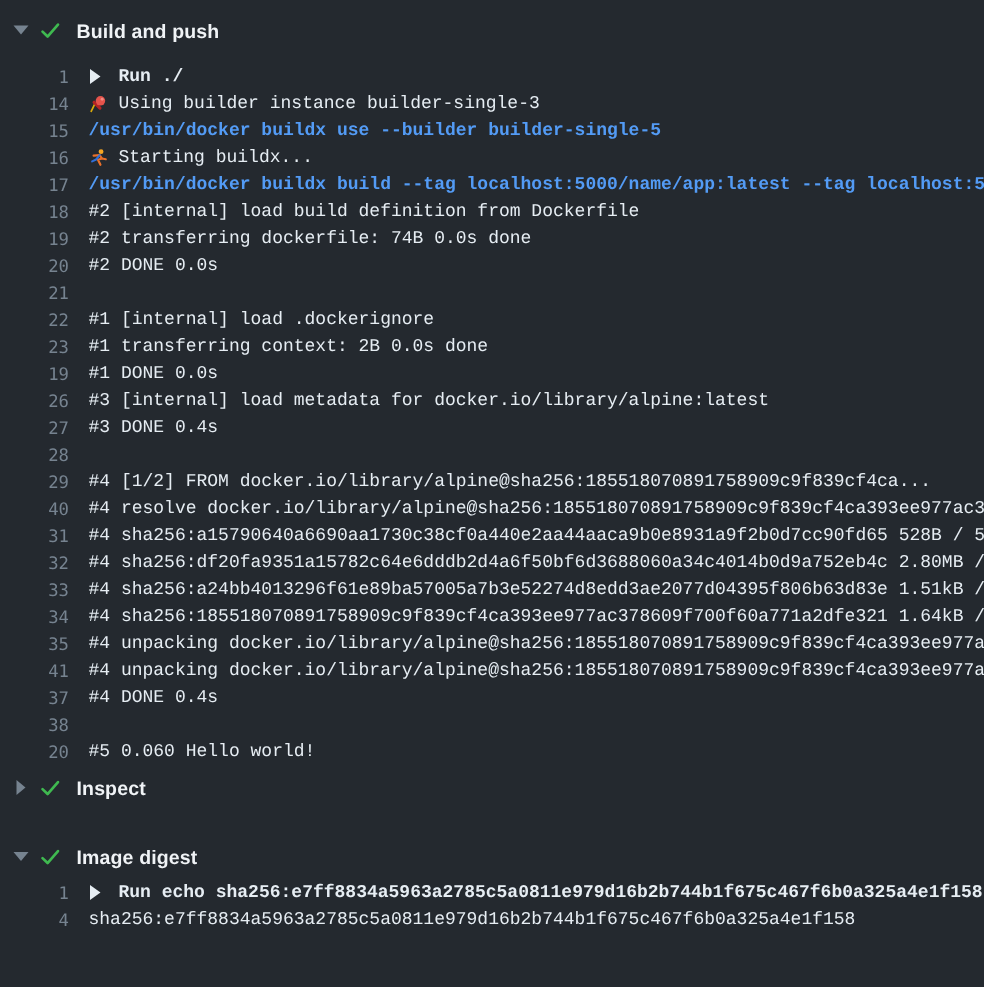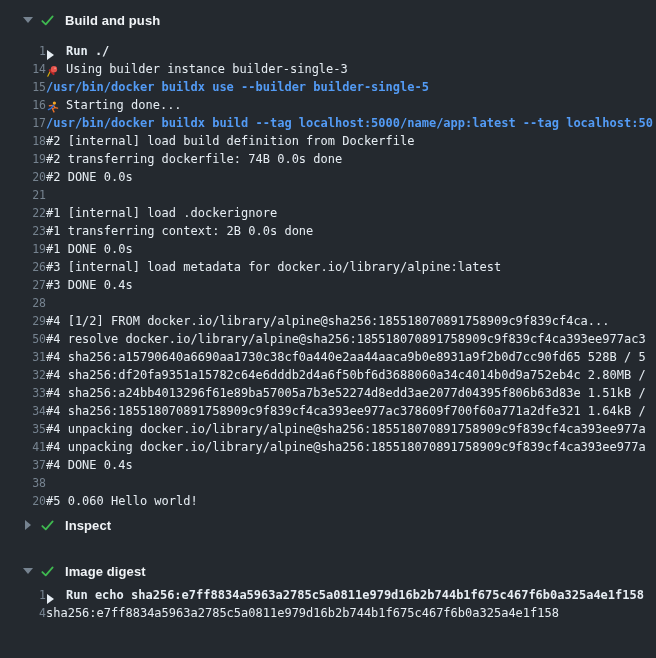--- a/index.html
+++ b/index.html
@@ -4,43 +4,43 @@
 <style>
   html,body{margin:0;padding:0;}
   body{
     width:656px;height:658px;overflow:hidden;
     background:#24292f;
     font-family:"Liberation Sans",sans-serif;
   }
   .viewer{padding-top:10px;}
   .step{}
   .step-header{
-    display:flex;align-items:center;height:20px;padding-left:23px;cursor:pointer;
+    display:flex;align-items:center;height:20px;padding-left:9px;cursor:pointer;
   }
   .chev{width:10px;display:flex;justify-content:center;align-items:center;flex:none;}
   .tri-down{width:0;height:0;border-left:5px solid transparent;border-right:5px solid transparent;border-top:6px solid #768390;}
   .tri-right{width:0;height:0;border-top:5px solid transparent;border-bottom:5px solid transparent;border-left:6px solid #768390;}
   .check{margin-left:7px;display:flex;align-items:center;flex:none;}
   .step-title{margin-left:10px;color:#f0f3f6;font-size:13px;font-weight:700;letter-spacing:.1px;}
   .log-block{padding:12px 0 5px 0;}
   .step-inspect{margin-top:0;}
   .step-image-digest{margin-top:26px;}
   .step-image-digest .log-block{padding:5px 0 0 0;}
   .log-line{
     display:flex;align-items:center;height:18px;
     font-family:"DejaVu Sans Mono","Liberation Mono",monospace;
     font-size:12px;line-height:18px;white-space:pre;
   }
   .gutter{
     width:46px;flex:none;text-align:right;color:#768390;font-size:11.5px;
     cursor:pointer;
   }
   .content{
-    flex:1;display:flex;align-items:flex-end;
-    color:#e6edf3;overflow:hidden;white-space:pre;
+    margin-left:13px;flex:1;display:flex;align-items:center;
+    color:#e6edf3;overflow:hidden;white-space:pre;font-family:Liberation Mono, monospace;
   }
   .content.t-cmd{color:#539bf5;font-weight:600;}
   .content.t-run{font-weight:600;}
   .icon-slot{display:inline-flex;width:16px;flex:none;align-items:center;margin-right:4px;}
   .play{width:0;height:0;border-top:5px solid transparent;border-bottom:5px solid transparent;border-left:7px solid #e6edf3;margin-left:1px;}
 </style>
 </head>
 <body>
 
 <div class="viewer">
@@ -101,21 +101,21 @@
       <span class="icon-slot">
         
         
         <svg width="13" height="13" viewBox="0 0 16 16">
           <circle cx="10.3" cy="2.6" r="2" fill="#f5a623"></circle>
           <path d="M4.2 5.8 L9.2 5.4 L11 8.2 L7.8 9.2 L9.8 13.4" stroke="#e8702a" stroke-width="1.8" fill="none" stroke-linecap="round" stroke-linejoin="round"></path>
           <path d="M9.2 5.4 L6.2 9 L3 10.6" stroke="#2f6fdb" stroke-width="1.7" fill="none" stroke-linecap="round" stroke-linejoin="round"></path>
           <path d="M11 8.2 L14.2 8.8" stroke="#e8702a" stroke-width="1.7" fill="none" stroke-linecap="round"></path>
         </svg>
       </span>
-      <span>Starting done...</span>
+      <span>Starting buildx...</span>
     </span>
   </div>
 
   <div class="log-line">
     <span class="gutter">17</span>
     <span class="content t-cmd">
       
       <span>/usr/bin/docker buildx build --tag localhost:5000/name/app:latest --tag localhost:50</span>
     </span>
   </div>
@@ -203,21 +203,21 @@
 
   <div class="log-line">
     <span class="gutter">29</span>
     <span class="content t-info">
       
       <span>#4 [1/2] FROM docker.io/library/alpine@sha256:185518070891758909c9f839cf4ca...</span>
     </span>
   </div>
 
   <div class="log-line">
-    <span class="gutter">50</span>
+    <span class="gutter">40</span>
     <span class="content t-info">
       
       <span>#4 resolve docker.io/library/alpine@sha256:185518070891758909c9f839cf4ca393ee977ac3</span>
     </span>
   </div>
 
   <div class="log-line">
     <span class="gutter">31</span>
     <span class="content t-info">
       

